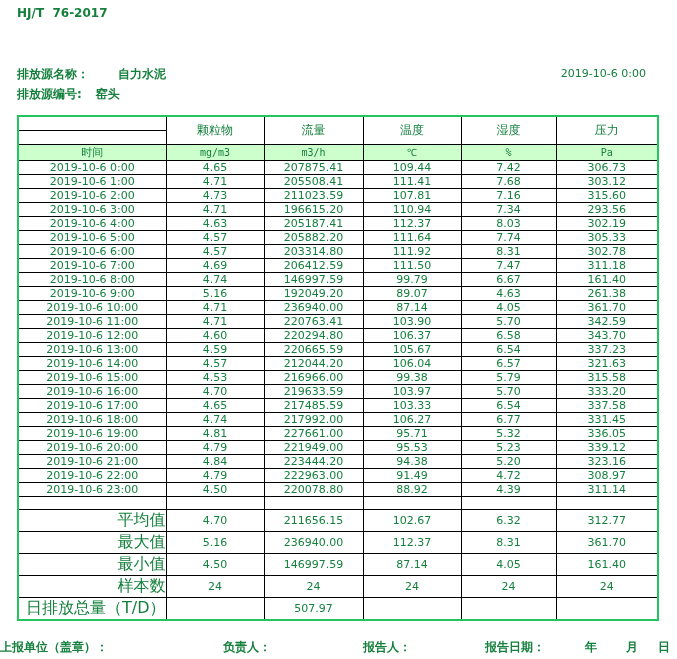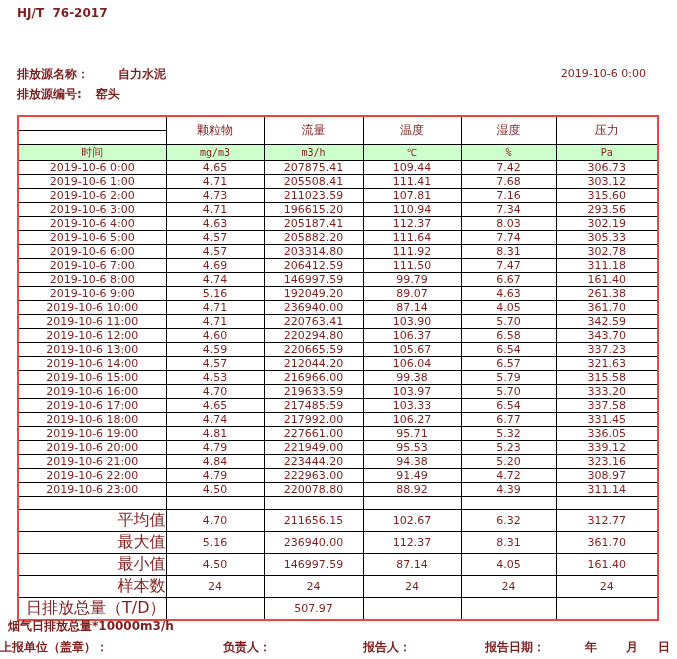--- a/index.html
+++ b/index.html
@@ -3,21 +3,21 @@
 <meta charset="utf-8">
 <style>
   * { margin: 0; padding: 0; box-sizing: border-box; }
   html, body { background: #fff; }
   .doc {
     position: relative;
     width: 677px;
     height: 659px;
     background: #ffffff;
     font-family: "DejaVu Sans", sans-serif;
-    color: #7f1d1d;
+    color: #15803d;
     overflow: hidden;
   }
   .standard {
     position: absolute;
     left: 17px; top: 6px;
     font-size: 12px; font-weight: bold;
     white-space: pre;
   }
   .title {
     position: absolute;
@@ -33,21 +33,21 @@
   .header-date {
     position: absolute; right: 31px; top: 67px;
     font-size: 11px; font-weight: normal;
   }
   table.report {
     position: absolute;
     left: 17px; top: 115px;
     width: 640px;
     border-collapse: collapse;
     table-layout: fixed;
-    border: 2px solid #ef4444;
+    border: 2px solid #22c55e;
   }
   table.report td, table.report th {
     border: 1px solid #000;
     text-align: center;
     vertical-align: middle;
     padding: 0;
     white-space: nowrap;
     overflow: hidden;
     font-weight: normal;
   }
@@ -365,21 +365,20 @@
           <td class="s-label">日排放总量（T/D）</td>
           <td></td>
           <td>507.97</td>
           <td></td>
           <td></td>
           <td></td>
         </tr>
       </tbody>
   </table>
 
-  <div class="note">烟气日排放总量*10000m3/h</div>
 
   <div class="signline">
     <span class="sl-unit">上报单位（盖章）：</span>
     <span class="sl-resp">负责人：</span>
     <span class="sl-rept">报告人：</span>
     <span class="sl-date">报告日期：</span>
     <span class="sl-year">年</span>
     <span class="sl-month">月</span>
     <span class="sl-day">日</span>
   </div>

